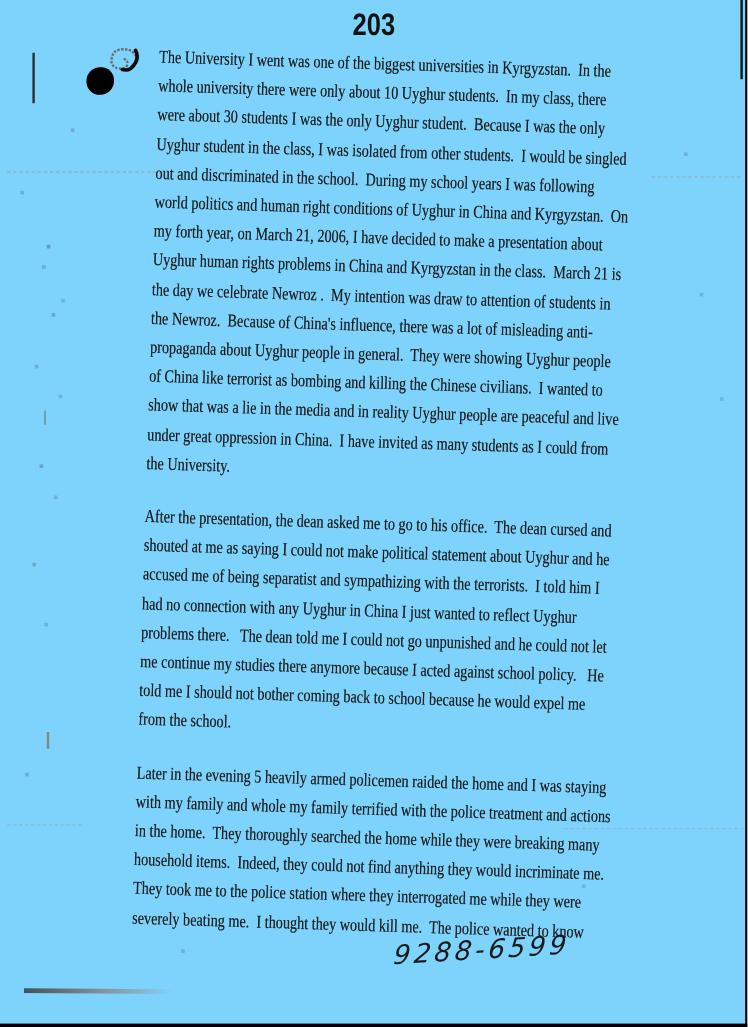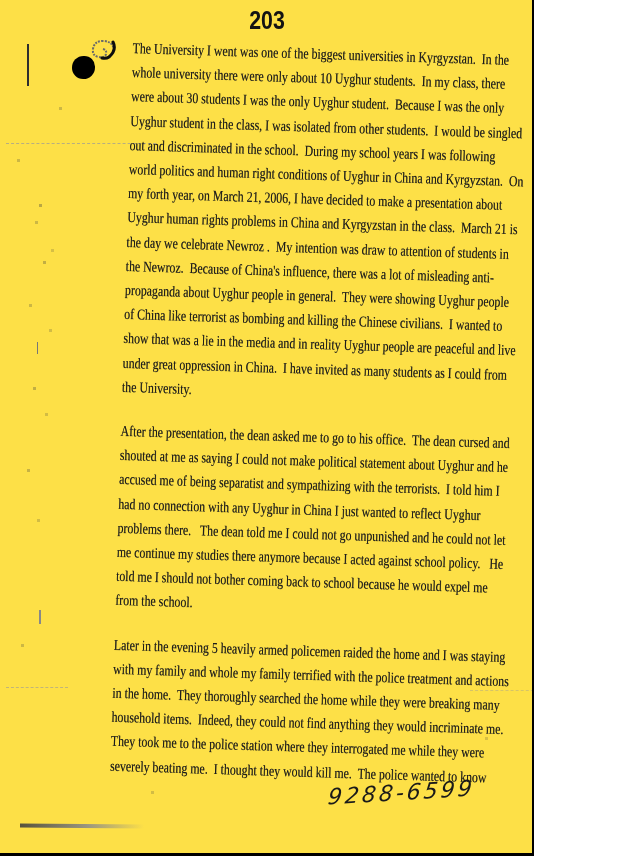--- a/index.html
+++ b/index.html
@@ -1,20 +1,20 @@
 <!DOCTYPE html>
 <html><head>
 <meta charset="utf-8">
 <style>
   html, body { margin: 0; padding: 0; background: #ffffff; }
   .page {
     position: relative;
-    width: 534px;
+    width: 623px;
     height: 856px;
-    background: #fde047;
+    background: #7dd3fc;
     overflow: hidden;
     font-family: "Liberation Serif", serif;
   }
   
   .page-number {
     position: absolute;
     top: 5px; left: 0; right: 0;
     text-align: center;
     font-family: "Liberation Sans", sans-serif;
     font-weight: 700;

